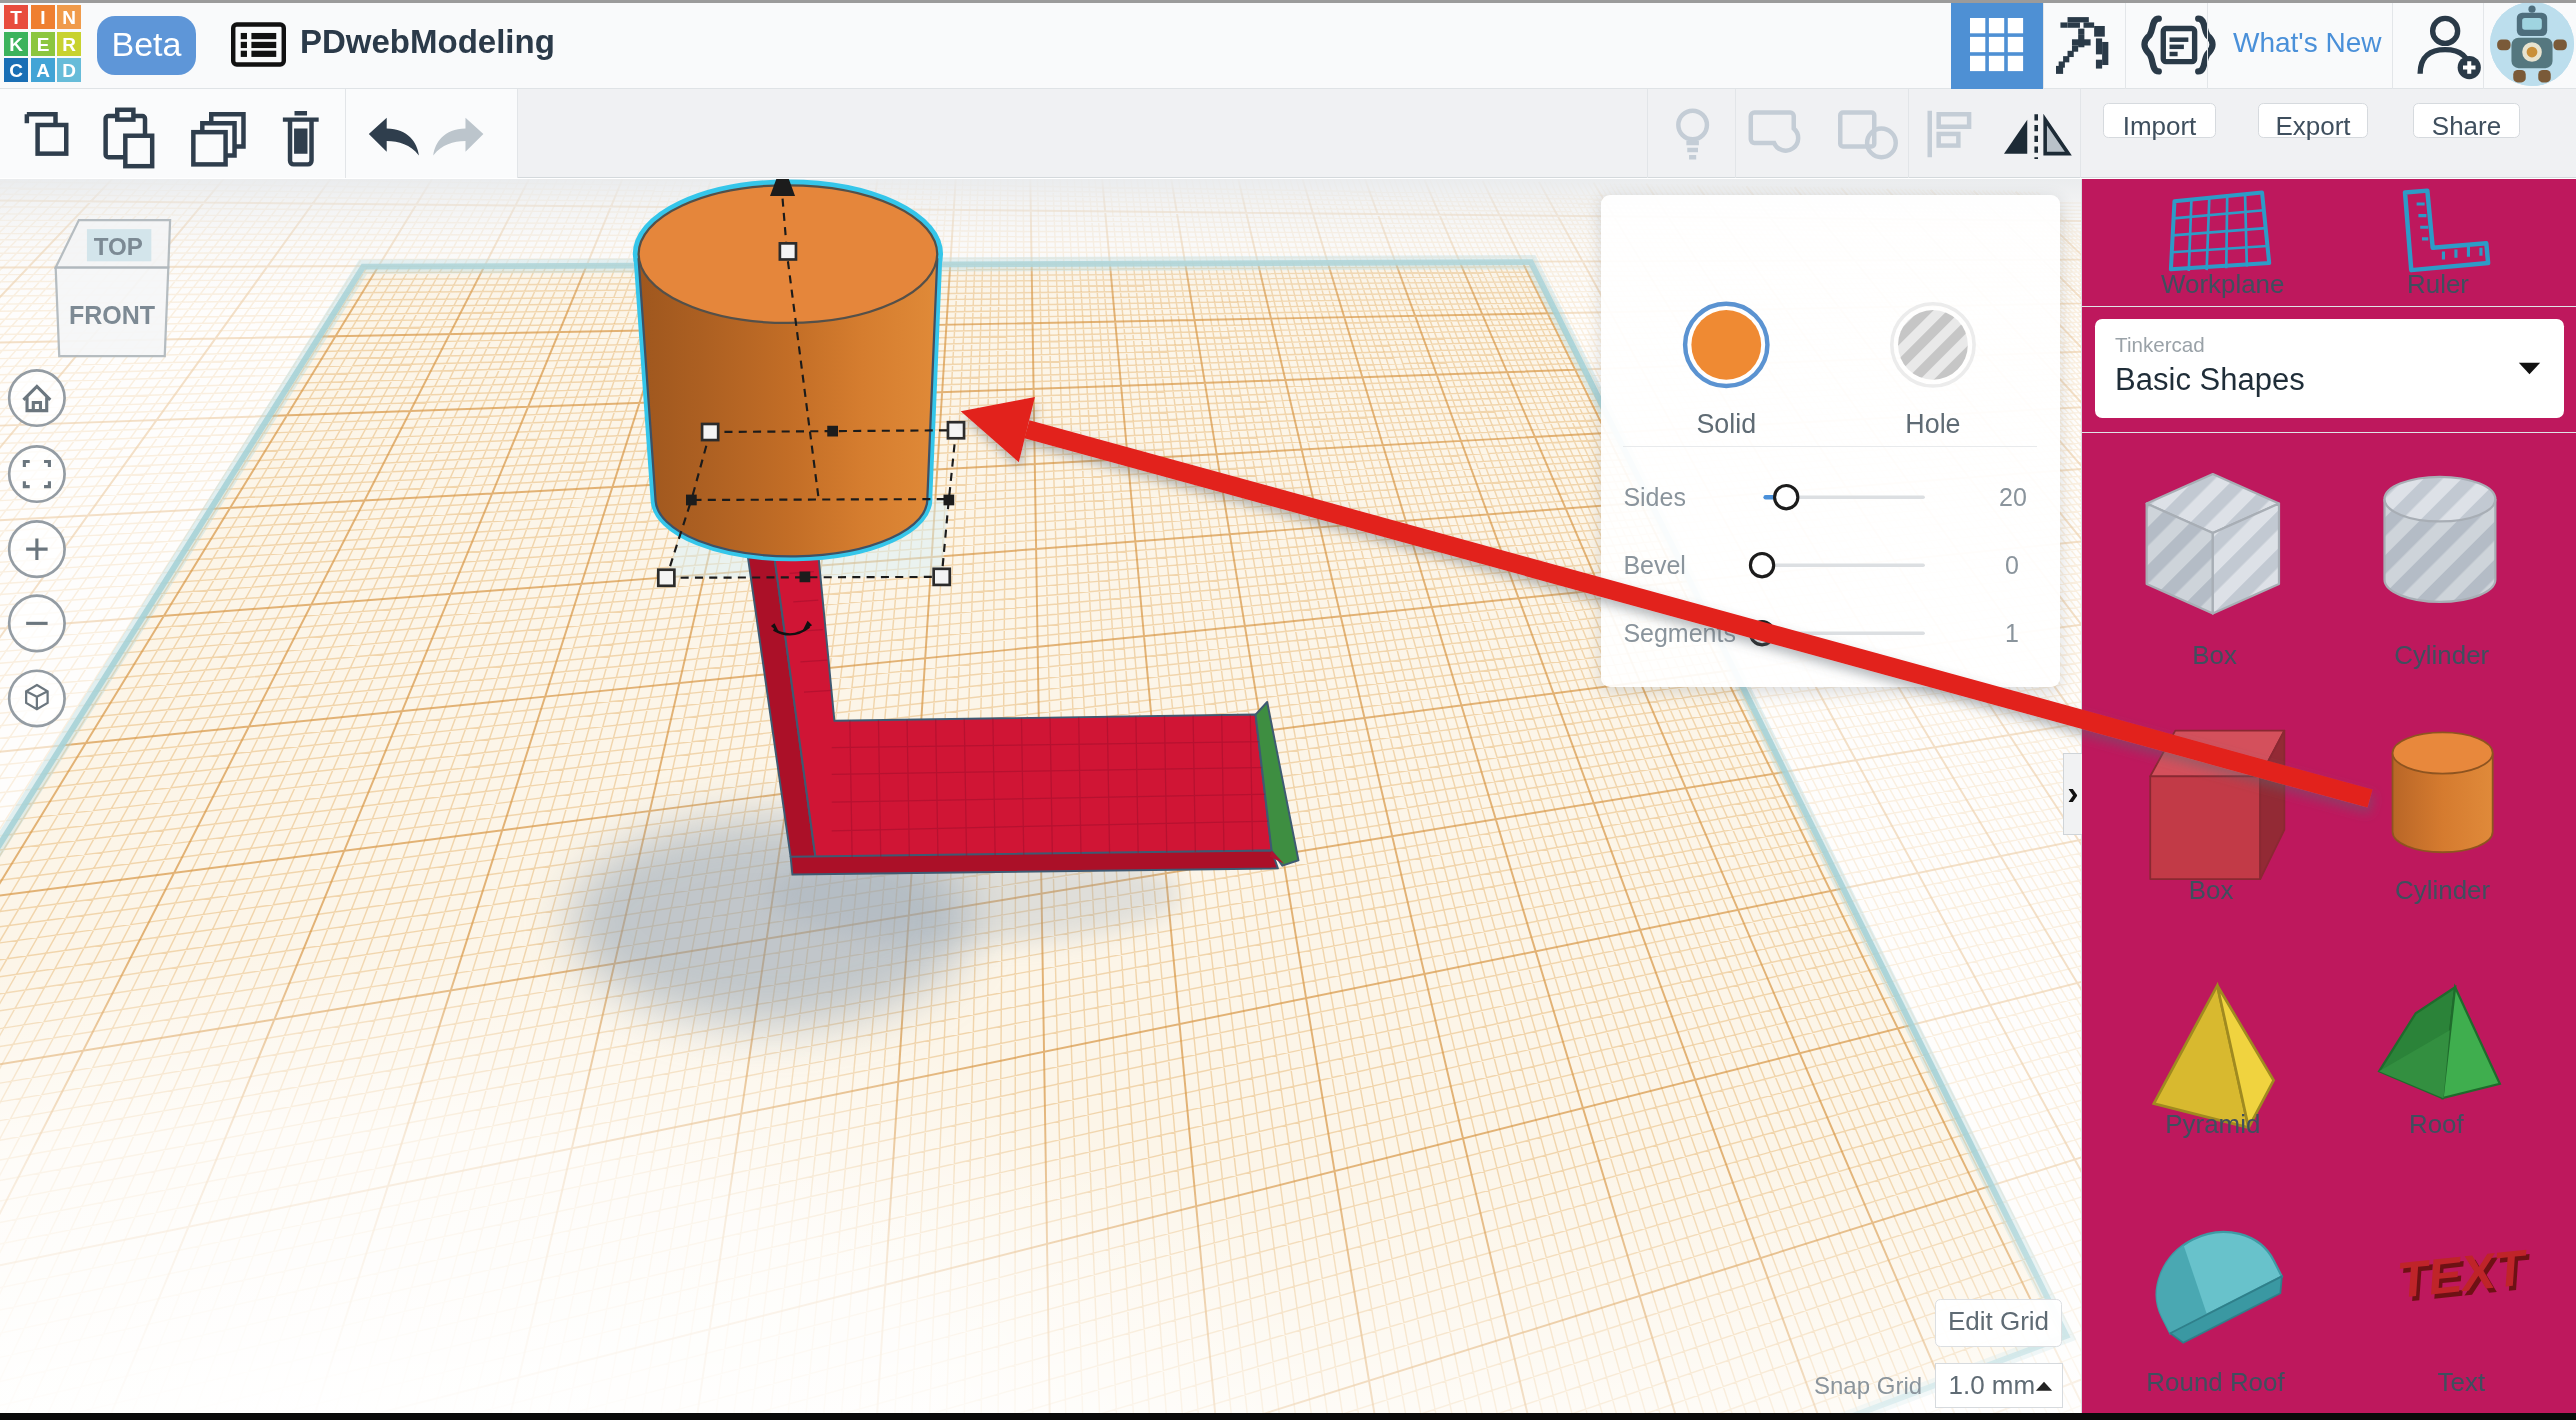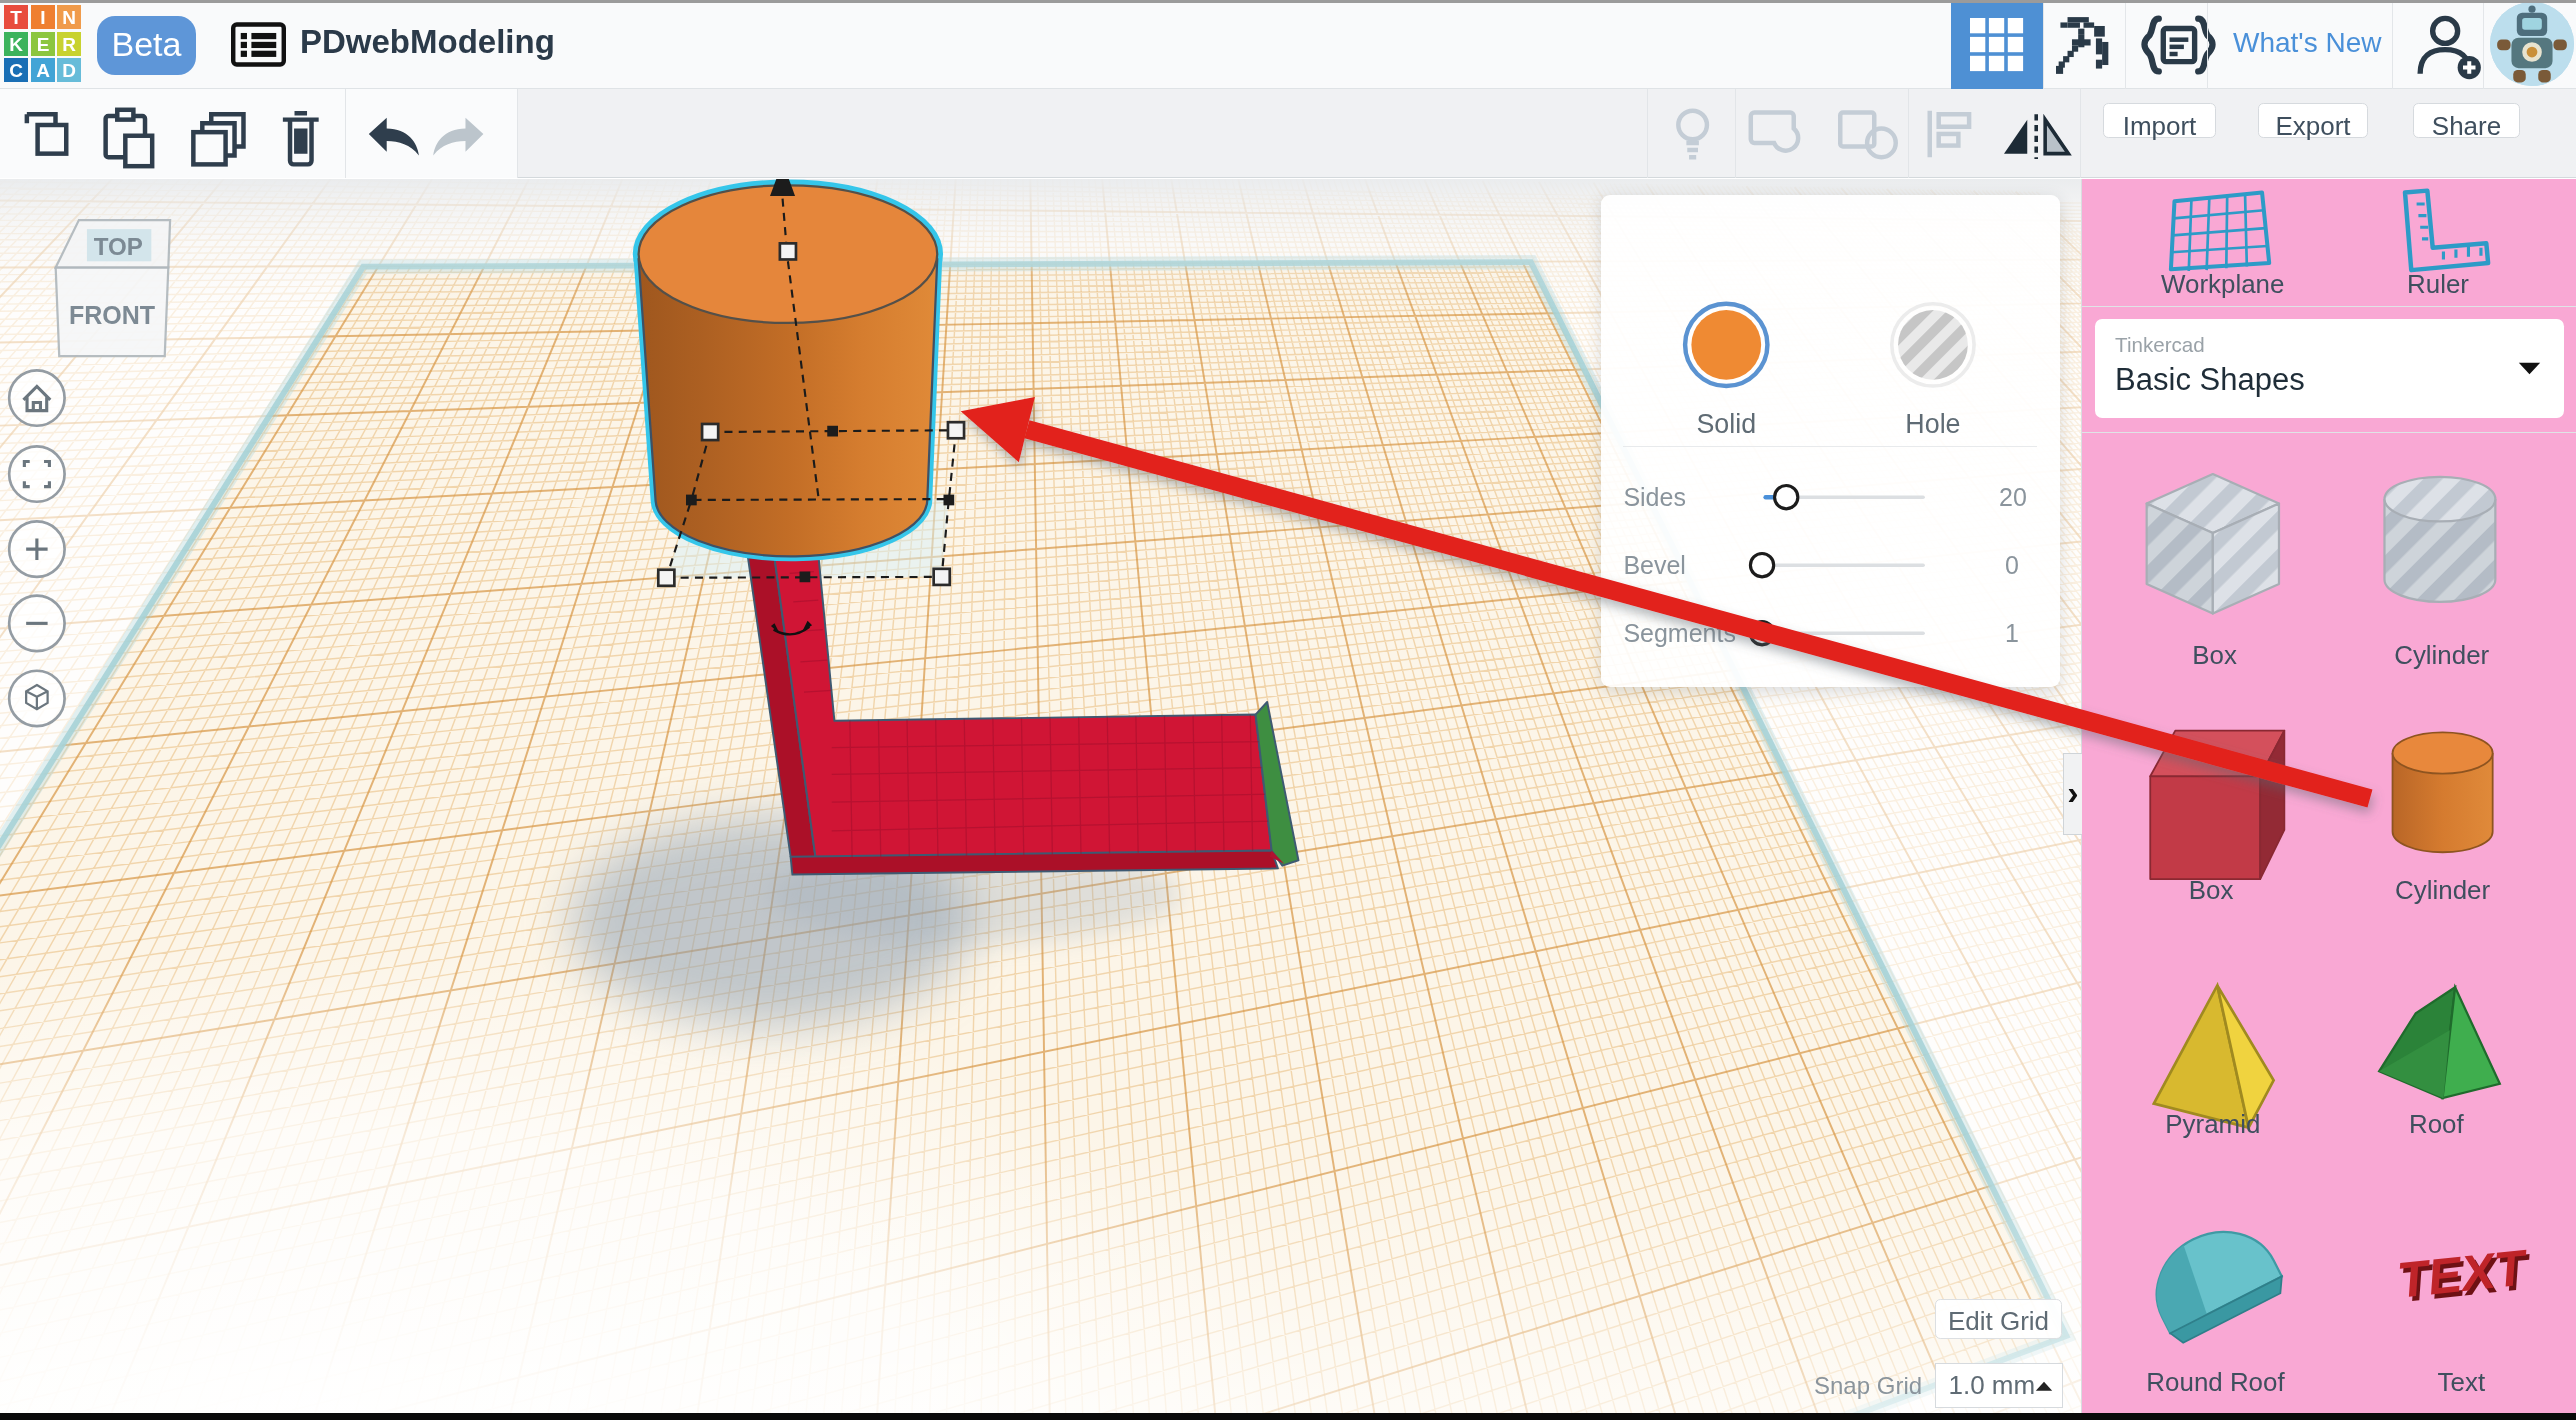--- a/index.html
+++ b/index.html
@@ -19,23 +19,23 @@
 .vsep2{position:absolute;top:0;width:0.9px;height:89px;background:#e2e5e8}
 .tbtn{position:absolute;top:14.3px;height:35px;background:#fff;border:0.9px solid #d6dade;border-radius:5.4px;font-size:26px;color:#3f4f5e;text-align:center;line-height:45px}
 
 #canvas{position:absolute;left:0;top:179px;width:2081px;height:1241px;background:#fdfbf7;overflow:hidden}
 #fadeTop{position:absolute;left:0;top:0;width:2081px;height:215px;background:linear-gradient(180deg,rgba(233,235,237,.95) 0,rgba(233,235,237,.55) 25px,rgba(234,236,238,.22) 63px,rgba(234,236,238,0) 134px)}
 #fadeBL{position:absolute;left:0;top:537px;width:1342px;height:705px;background:radial-gradient(ellipse 1342px 626px at 295px 716px,rgba(255,255,255,.97) 0%,rgba(255,255,255,.72) 48%,rgba(255,255,255,0) 78%)}
 #fadeBot{position:absolute;left:0;top:973px;width:2081px;height:268px;background:linear-gradient(0deg,rgba(255,255,255,.65) 0,rgba(255,255,255,.25) 55%,rgba(255,255,255,0) 100%)}
 
 #shapepanel{position:absolute;left:1601px;top:195px;width:459px;height:492px;background:rgba(255,255,255,.93);border-radius:9px;box-shadow:0 4.5px 16px rgba(55,65,75,.18);z-index:20}
 #sph{position:absolute;left:0;top:0;width:459px;height:72px;border-bottom:0.9px solid #e6e9eb}
-#sidebar{position:absolute;left:2081px;top:179px;width:495px;height:1241px;background:#f9a8d4;border-left:0.9px solid #d9dde0}
+#sidebar{position:absolute;left:2081px;top:179px;width:495px;height:1241px;background:#be185d;border-left:0.9px solid #d9dde0}
 #collapsetab{position:absolute;left:2063px;top:753px;width:19px;height:82px;background:#f1f2f3;border:0.9px solid #cfd4d8;border-right:none;z-index:21;color:#111;font-size:34px;line-height:77px;text-align:center;font-weight:bold}
-#editgrid{position:absolute;left:1935px;top:1299px;width:127px;height:40px;background:rgba(255,255,255,.95);border:0.9px solid #dcdfe2;border-radius:5.4px;font-size:26px;color:#5f6b74;text-align:center;line-height:42px;z-index:12}
+#editgrid{position:absolute;left:1935px;top:1299px;width:127px;height:48px;background:rgba(255,255,255,.95);border:0.9px solid #dcdfe2;border-radius:5.4px;font-size:26px;color:#5f6b74;text-align:center;line-height:42px;z-index:12}
 #snaplabel{position:absolute;left:1814px;top:1372px;font-size:24px;letter-spacing:0;color:#8a949c;z-index:12}
 #snapdd{position:absolute;left:1935px;top:1363px;width:128px;height:45px;background:#fff;border:0.9px solid #d6dade;font-size:26px;color:#5f6b74;z-index:12;line-height:43px;padding-left:12.5px}
 #blackbar{position:absolute;left:0;top:1413px;width:2576px;height:7.2px;background:#0a0a0a;z-index:70}
 .slr{position:absolute;font-size:25px;color:#8a949c}
 svg{display:block}
 </style></head><body>
 <div id="page">
 
 <div id="canvas">
 <svg width="2081" height="1241" viewBox="0 200 2327 1388" style="position:absolute;left:0;top:0">

